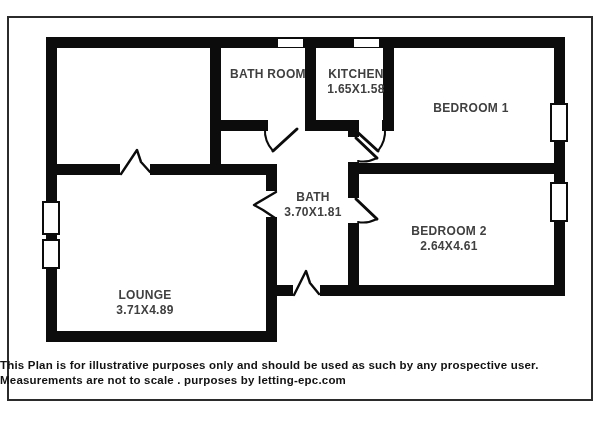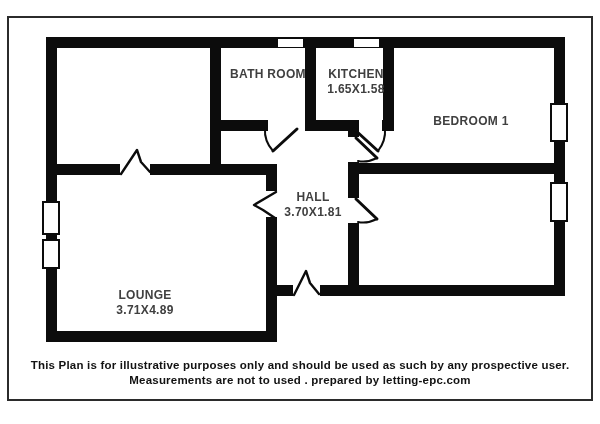--- a/index.html
+++ b/index.html
@@ -16,21 +16,21 @@
   .window{fill:#ffffff;stroke:#0c0c0c;stroke-width:1.4;shape-rendering:crispEdges;}
   .door-angular{fill:#ffffff;stroke:#0c0c0c;stroke-width:2.4;stroke-linejoin:round;stroke-linecap:round;}
   .door-leaf{fill:none;stroke:#0c0c0c;stroke-width:3;stroke-linecap:round;}
   .door-arc{fill:none;stroke:#0c0c0c;stroke-width:2;stroke-linecap:round;}
   .room-label{
     position:absolute;text-align:center;color:#404040;
     font-size:12px;font-weight:700;line-height:15px;letter-spacing:.3px;white-space:nowrap;
     transform:translate(-50%,0);
   }
   #footer{
-    position:absolute;left:0;top:358px;width:600px;text-align:center;
+    position:absolute;left:0;top:358px;width:600px;
     color:#121212;font-size:11.5px;font-weight:700;line-height:14.5px;letter-spacing:.2px;
   }
 </style>
 </head>
 <body>
 
 <div id="canvas">
 
   <div id="page-border"></div>
 
@@ -107,33 +107,37 @@
 
   <div class="room-label" style="left:268px;top:67px;">
     <div>BATH ROOM</div>
   </div>
 
   <div class="room-label" style="left:356px;top:67px;">
     <div>KITCHEN</div>
     <div>1.65X1.58</div>
   </div>
 
-  <div class="room-label" style="left:471px;top:114px;">
+  <div class="room-label" style="left:471px;top:101px;">
     <div>BEDROOM 1</div>
   </div>
 
   <div class="room-label" style="left:313px;top:190px;">
-    <div>HALL</div>
+    <div>BATH</div>
     <div>3.70X1.81</div>
   </div>
 
+  <div class="room-label" style="left:449px;top:224px;">
+    <div>BEDROOM 2</div>
+    <div>2.64X4.61</div>
+  </div>
 
   <div class="room-label" style="left:145px;top:240px;margin-top:48px;">
     <div>LOUNGE</div>
     <div>3.71X4.89</div>
   </div>
 
   <div id="footer">
     <div>This Plan is for illustrative purposes only and should be used as such by any prospective user.</div>
-    <div>Measurements are not to used . prepared by  letting-epc.com</div>
+    <div>Measurements are not to scale . purposes by  letting-epc.com</div>
   </div>
 
 </div>
 
 </body></html>

